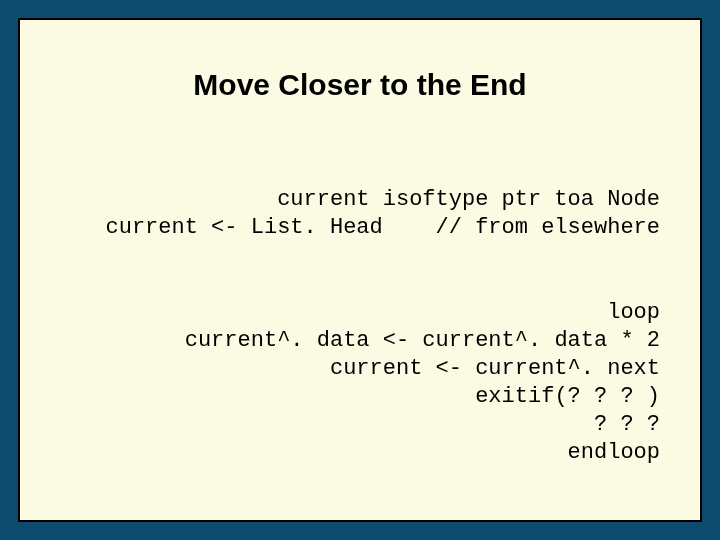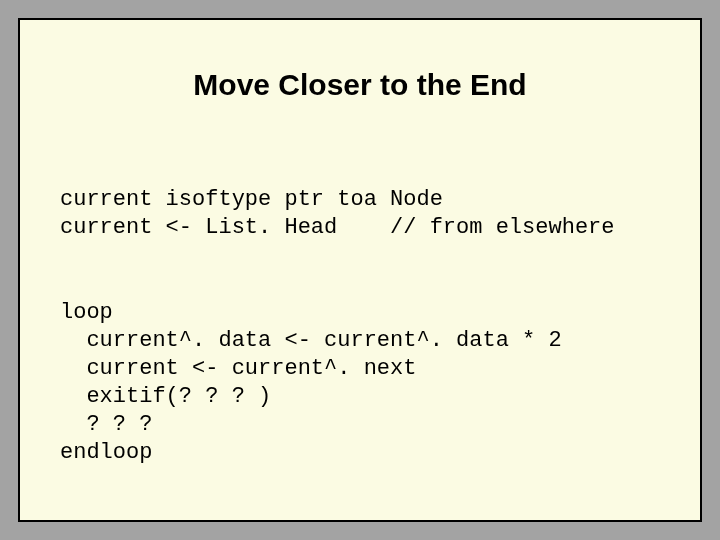--- a/index.html
+++ b/index.html
@@ -7,21 +7,21 @@
     padding: 0;
     width: 720px;
     height: 540px;
     background: #000;
     overflow: hidden;
   }
   .slide-frame {
     box-sizing: border-box;
     width: 720px;
     height: 540px;
-    background: #a3a3a3;
+    background: #0c4a6e;
     padding: 18px;
   }
   .slide {
     box-sizing: border-box;
     width: 100%;
     height: 100%;
     background: #fbfbe3;
     border: 2px solid #000;
     padding: 28px 40px 20px 40px;
   }
@@ -32,20 +32,21 @@
     color: #000;
     text-align: center;
     margin: 20px 0 56px 0;
   }
   .code {
     font-family: "Courier New", Courier, monospace;
     font-size: 22px;
     color: #000;
     white-space: pre;
     line-height: 1.28;
+    text-align: right;
   }
   .blank-line {
     height: 28px;
   }
 </style>
 </head>
 <body>
 
 <div class="slide-frame">
   <div class="slide">

